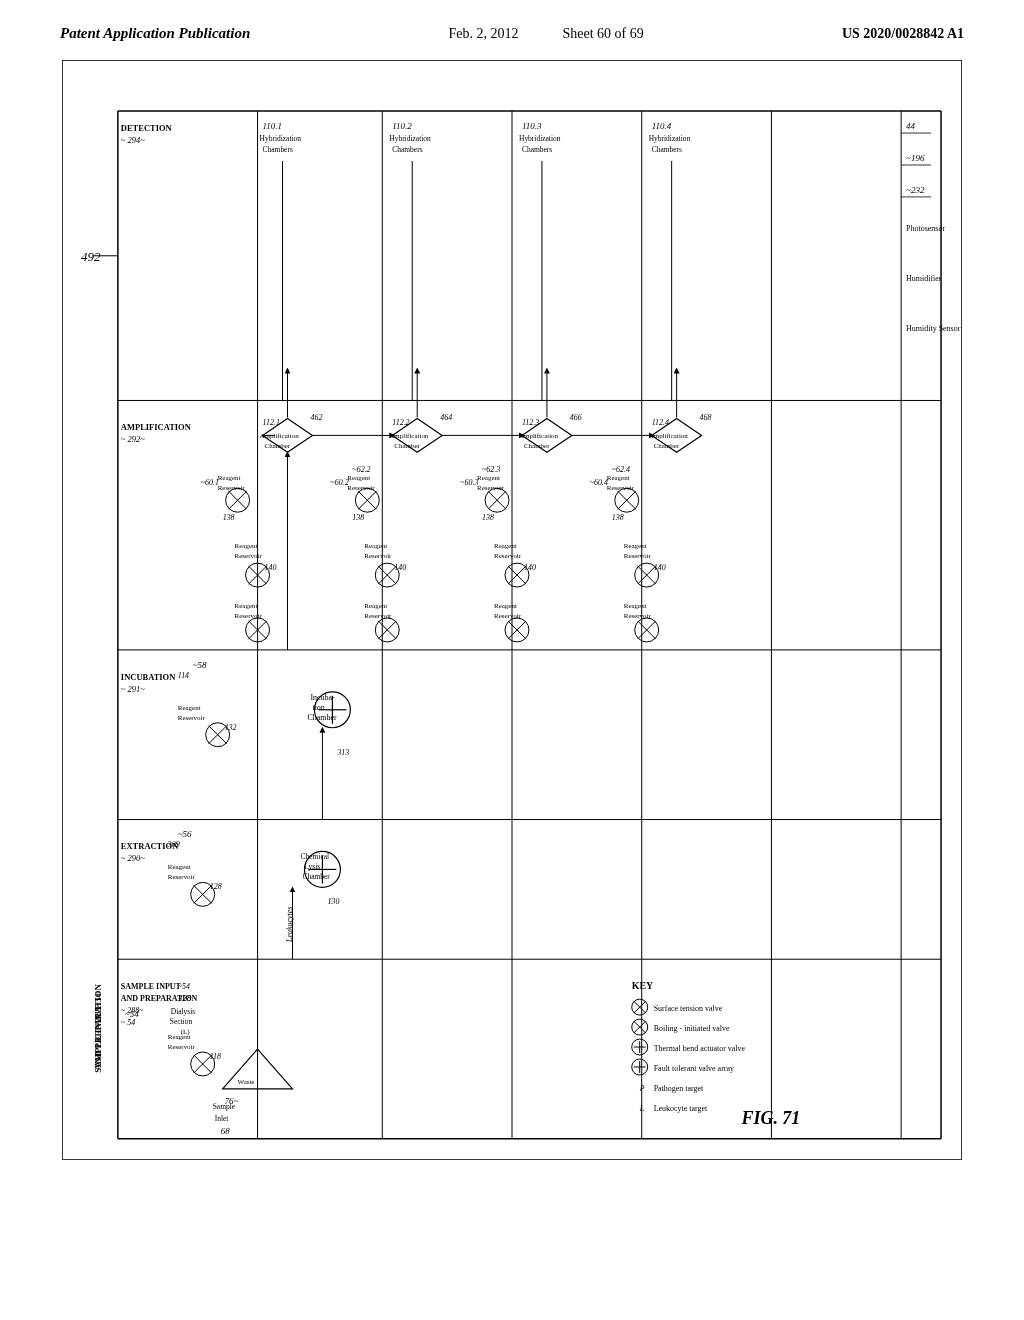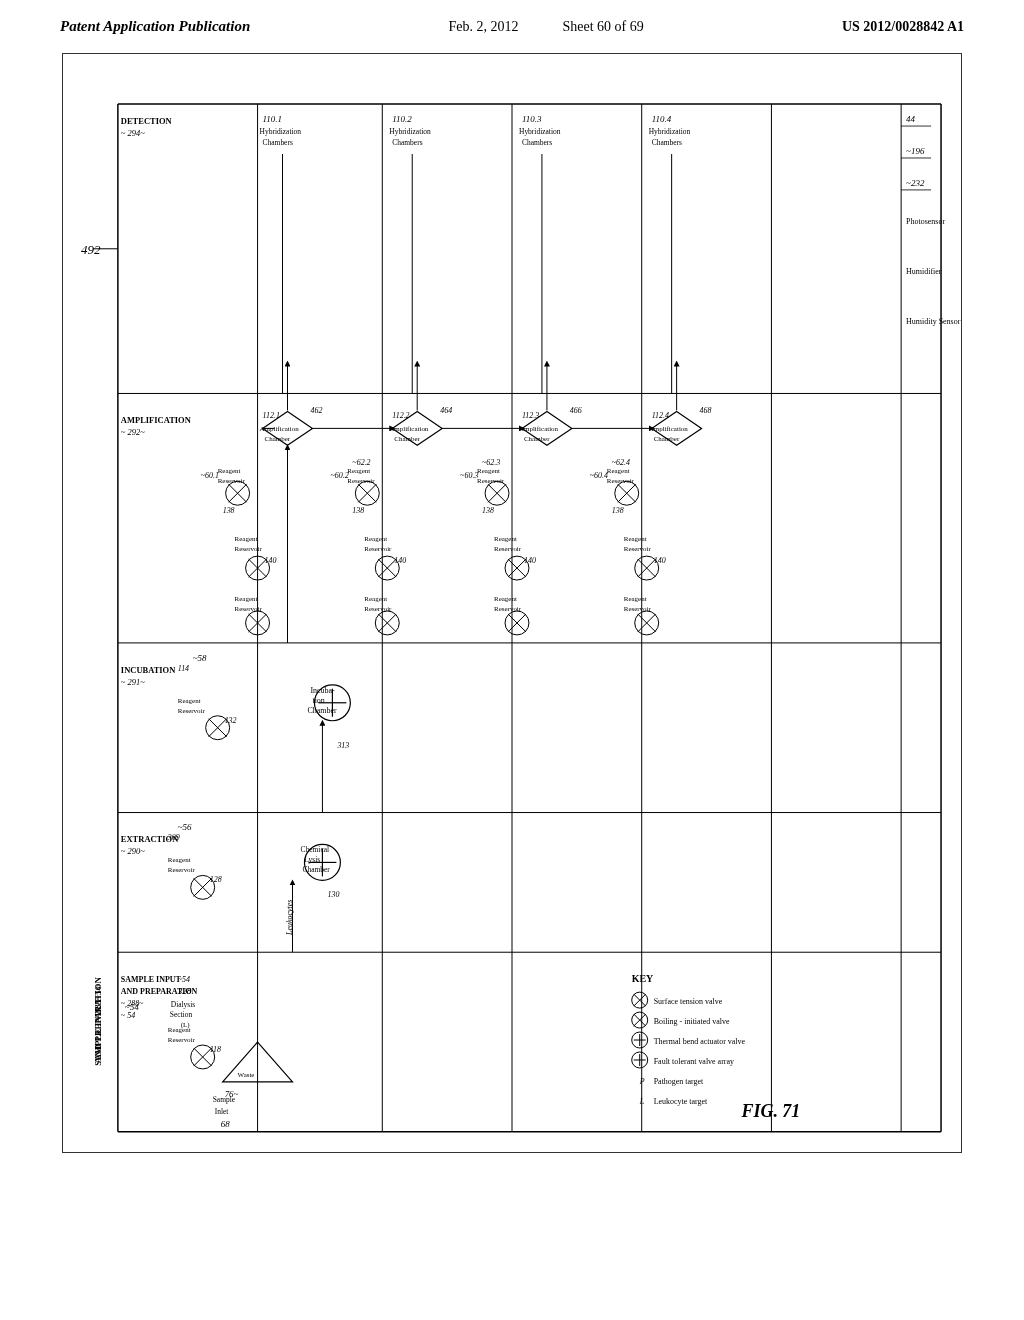--- a/index.html
+++ b/index.html
@@ -10,21 +10,21 @@
       font-family: 'Times New Roman', Times, serif;
       overflow: hidden;
       position: relative;
     }
 
     
     .page-header {
       display: flex;
       justify-content: space-between;
       align-items: baseline;
-      padding: 18px 60px 8px 60px;
+      padding: 25px 60px 8px 60px;
       border-bottom: none;
     }
     .header-left {
       font-size: 15px;
       font-weight: bold;
       font-style: italic;
     }
     .header-center {
       display: flex;
       gap: 44px;
@@ -60,21 +60,21 @@
   </style>
 </head>
 <body>
 
 <div class="page-header">
   <span class="header-left">Patent Application Publication</span>
   <div class="header-center">
     <span>Feb. 2, 2012</span>
     <span>Sheet 60 of 69</span>
   </div>
-  <span class="header-right">US 2012/0028842 A1</span>
+  <span class="header-right">US 2020/0028842 A1</span>
 </div>
 
 <div class="main-content">
   <div class="diagram-container">
     <svg class="patent-svg" viewBox="0 0 900 1100" xmlns="http://www.w3.org/2000/svg">
 
       <text x="18" y="200" font-size="13" font-style="italic">492</text>
       <line x1="30" y1="195" x2="55" y2="195" stroke="#000" stroke-width="1"></line>
 
       <text transform="rotate(-90, 38, 980)" x="38" y="980" font-size="9" font-weight="bold" text-anchor="middle">SAMPLE INPUT</text>

